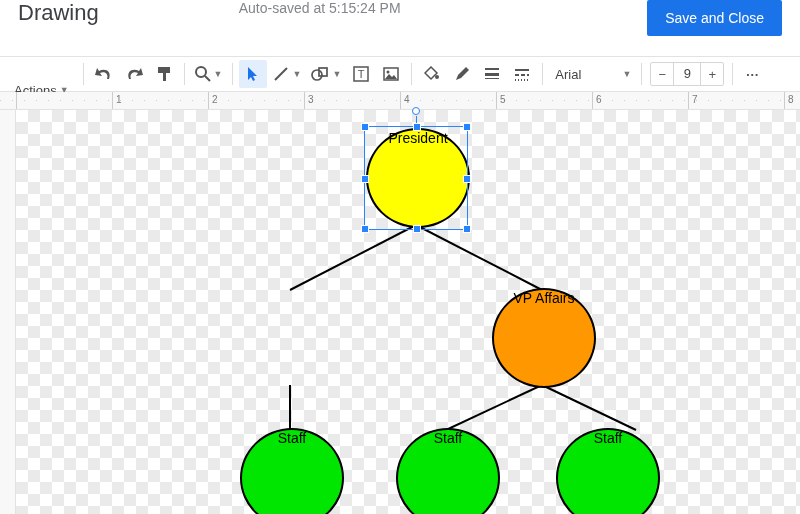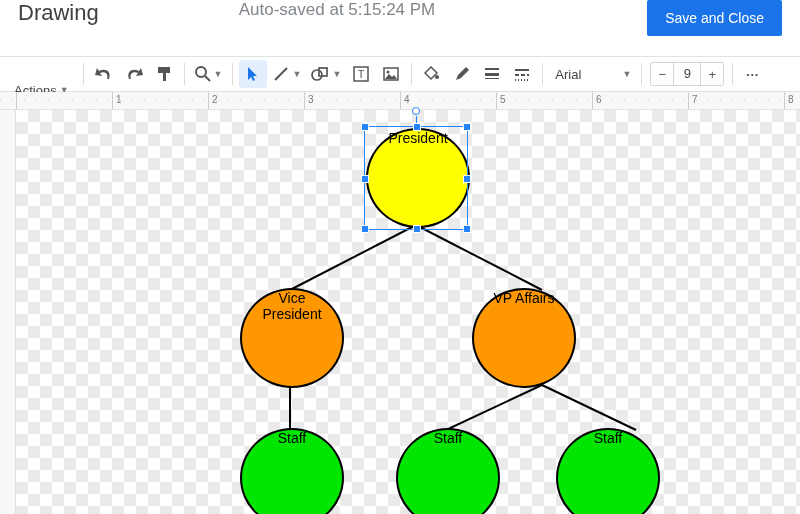--- a/index.html
+++ b/index.html
@@ -1,21 +1,21 @@
 <!DOCTYPE html>
 <html><head>
 <meta charset="utf-8">
 <style>
   * { box-sizing: border-box; margin: 0; padding: 0; }
   html, body { width: 800px; height: 514px; overflow: hidden; font-family: Arial, sans-serif; background: #fff; }
 
   
   .header { display: flex; align-items: flex-start; height: 56px; padding: 0 18px; }
   .title { font-size: 22px; color: #3c4043; font-weight: 400; }
-  .saved { font-size: 17px; color: #80868b; margin-left: 140px; }
+  .saved { font-size: 14px; color: #80868b; margin-left: 140px; }
   .spacer { flex: 1; }
   .save-btn {
     background: #1a73e8; color: #fff; border: none; padding: 10px 18px;
     font-size: 14px; font-weight: 500; cursor: pointer; font-family: inherit;
     border-radius: 2px;
   }
 
   
   .toolbar {
     display: flex; align-items: center; height: 36px;
@@ -236,24 +236,21 @@
     <line x1="400" y1="115" x2="274" y2="180" stroke="#000" stroke-width="2"></line>
     <line x1="400" y1="115" x2="526" y2="180" stroke="#000" stroke-width="2"></line>
     <line x1="274" y1="275" x2="274" y2="320" stroke="#000" stroke-width="2"></line>
     <line x1="526" y1="275" x2="430" y2="320" stroke="#000" stroke-width="2"></line>
     <line x1="526" y1="275" x2="620" y2="320" stroke="#000" stroke-width="2"></line>
   </svg>
 
   <div class="node yellow" style="left:366px; top:18px;">
     <span class="lbl">President</span>
   </div>
-  <div class="node orange" style="left:240px; top:178px;">
-    <span class="lbl">Vice President</span>
-  </div>
-  <div class="node orange" style="left:472px; top:178px;">
+  <div class="node orange" style="left:492px; top:178px;">
     <span class="lbl">VP Affairs</span>
   </div>
   <div class="node green" style="left:240px; top:318px;">
     <span class="lbl">Staff</span>
   </div>
   <div class="node green" style="left:396px; top:318px;">
     <span class="lbl">Staff</span>
   </div>
   <div class="node green" style="left:556px; top:318px;">
     <span class="lbl">Staff</span>

